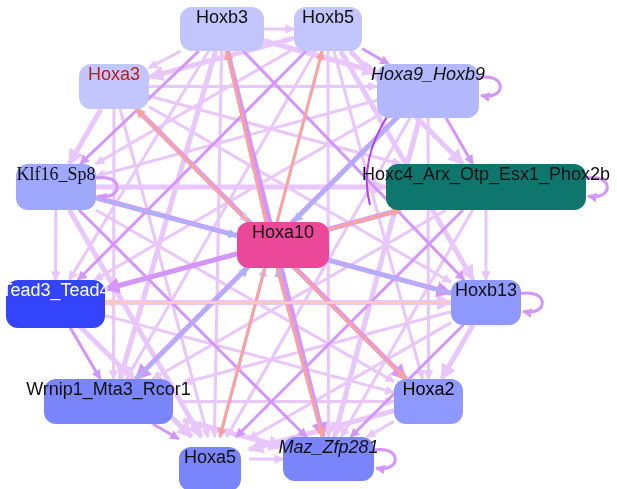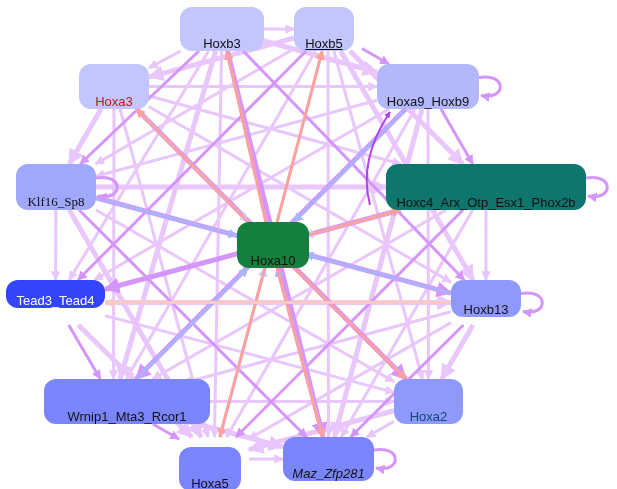--- a/index.html
+++ b/index.html
@@ -1,20 +1,20 @@
 <!DOCTYPE html>
 <html><head>
 <meta charset="utf-8">
 <style>
   html, body { margin: 0; padding: 0; background: #ffffff; }
   body { width: 617px; height: 489px; position: relative; overflow: hidden;
          font-family: "Liberation Sans", "DejaVu Sans", sans-serif; }
   #graph { position: absolute; left: 0; top: 0; width: 617px; height: 489px; }
-  .node { position: absolute; border-radius: 12px; display: flex; align-items: flex-end;
-          justify-content: center; font-size: 13px; color: #111; box-sizing: border-box;
+  .node { position: absolute; border-radius: 12px; display: flex; align-items: flex-start;
+          justify-content: center; font-size: 18px; color: #111; box-sizing: border-box;
           white-space: nowrap; }
 </style>
 </head>
 <body>
 
 <svg id="graph" width="617" height="489" viewBox="0 0 617 489">
   <defs id="defs">
       <marker id="arr-default" viewBox="0 0 10 10" refX="9" refY="5" markerWidth="3.2" markerHeight="3.2" orient="auto">
         <path d="M0,0 L10,5 L0,10 z" fill="#e9c6fc"></path>
       </marker>
@@ -116,48 +116,48 @@
       <path d="M586 178 C614 173, 614 201, 588 196" fill="none" stroke="#d596fc" stroke-width="3" marker-end="url(#arr-strong)"></path>
       <path d="M521 293.5 C549 288.5, 549 316.5, 523 311.5" fill="none" stroke="#d596fc" stroke-width="3" marker-end="url(#arr-strong)"></path>
       <path d="M374 450 C402 445, 402 473, 376 468" fill="none" stroke="#d596fc" stroke-width="3" marker-end="url(#arr-strong)"></path>
       <path d="M96 178 C124 173, 124 201, 98 196" fill="none" stroke="#d596fc" stroke-width="3" marker-end="url(#arr-strong)"></path>
     </g>
 </svg>
 <div id="nodes">
     <div class="node" style="left: 180px; top: 7px; width: 84px; height: 44px; background: rgb(194, 198, 252); color: rgb(17, 17, 17);">
       <span>Hoxb3</span>
     </div>
-    <div class="node" style="left: 294px; top: 7px; width: 60px; height: 44px; background: rgb(194, 198, 252); color: rgb(17, 17, 17); text-decoration: underline;">
+    <div class="node" style="left: 294px; top: 7px; width: 68px; height: 44px; background: rgb(194, 198, 252); color: rgb(17, 17, 17);">
       <span>Hoxb5</span>
     </div>
     <div class="node" style="left: 79px; top: 64px; width: 70px; height: 45px; background: rgb(194, 198, 252); color: #b91c1c;">
       <span>Hoxa3</span>
     </div>
-    <div class="node" style="left: 377px; top: 64px; width: 102px; height: 45px; background: rgb(179, 184, 252); color: rgb(17, 17, 17);">
+    <div class="node" style="left: 377px; top: 64px; width: 102px; height: 54px; background: rgb(179, 184, 252); color: rgb(17, 17, 17); font-style: italic;">
       <span>Hoxa9_Hoxb9</span>
     </div>
     <div class="node" style="left: 16px; top: 164px; width: 80px; height: 46px; background: rgb(160, 168, 252); color: rgb(17, 17, 17); font-family: Liberation Serif, serif;">
       <span>Klf16_Sp8</span>
     </div>
     <div class="node" style="left: 386px; top: 164px; width: 200px; height: 46px; background: #0f766e; color: rgb(17, 17, 17);">
       <span>Hoxc4_Arx_Otp_Esx1_Phox2b</span>
     </div>
-    <div class="node" style="left: 237px; top: 222px; width: 72px; height: 46px; background: #15803d; color: rgb(17, 17, 17);">
+    <div class="node" style="left: 237px; top: 222px; width: 92px; height: 46px; background: #ec4899; color: rgb(17, 17, 17);">
       <span>Hoxa10</span>
     </div>
-    <div class="node" style="left: 6px; top: 280px; width: 99px; height: 28px; background: rgb(51, 68, 251); color: rgb(255, 255, 255);">
+    <div class="node" style="left: 6px; top: 280px; width: 99px; height: 48px; background: rgb(51, 68, 251); color: rgb(255, 255, 255);">
       <span>Tead3_Tead4</span>
     </div>
-    <div class="node" style="left: 451px; top: 280px; width: 70px; height: 37px; background: rgb(143, 152, 252); color: rgb(17, 17, 17);">
+    <div class="node" style="left: 451px; top: 280px; width: 70px; height: 45px; background: rgb(143, 152, 252); color: rgb(17, 17, 17);">
       <span>Hoxb13</span>
     </div>
-    <div class="node" style="left: 44px; top: 379px; width: 166px; height: 45px; background: rgb(122, 133, 252); color: rgb(17, 17, 17);">
+    <div class="node" style="left: 44px; top: 379px; width: 129px; height: 45px; background: rgb(122, 133, 252); color: rgb(17, 17, 17);">
       <span>Wrnip1_Mta3_Rcor1</span>
     </div>
-    <div class="node" style="left: 394px; top: 379px; width: 69px; height: 45px; background: rgb(143, 152, 252); color: #0c4a6e;">
+    <div class="node" style="left: 394px; top: 379px; width: 69px; height: 45px; background: rgb(143, 152, 252); color: #000000;">
       <span>Hoxa2</span>
     </div>
     <div class="node" style="left: 179px; top: 447px; width: 62px; height: 44px; background: rgb(122, 133, 252); color: rgb(17, 17, 17);">
       <span>Hoxa5</span>
     </div>
     <div class="node" style="left: 283px; top: 437px; width: 91px; height: 44px; background: rgb(122, 133, 252); color: rgb(17, 17, 17); font-style: italic;">
       <span>Maz_Zfp281</span>
     </div>
   </div>
 

